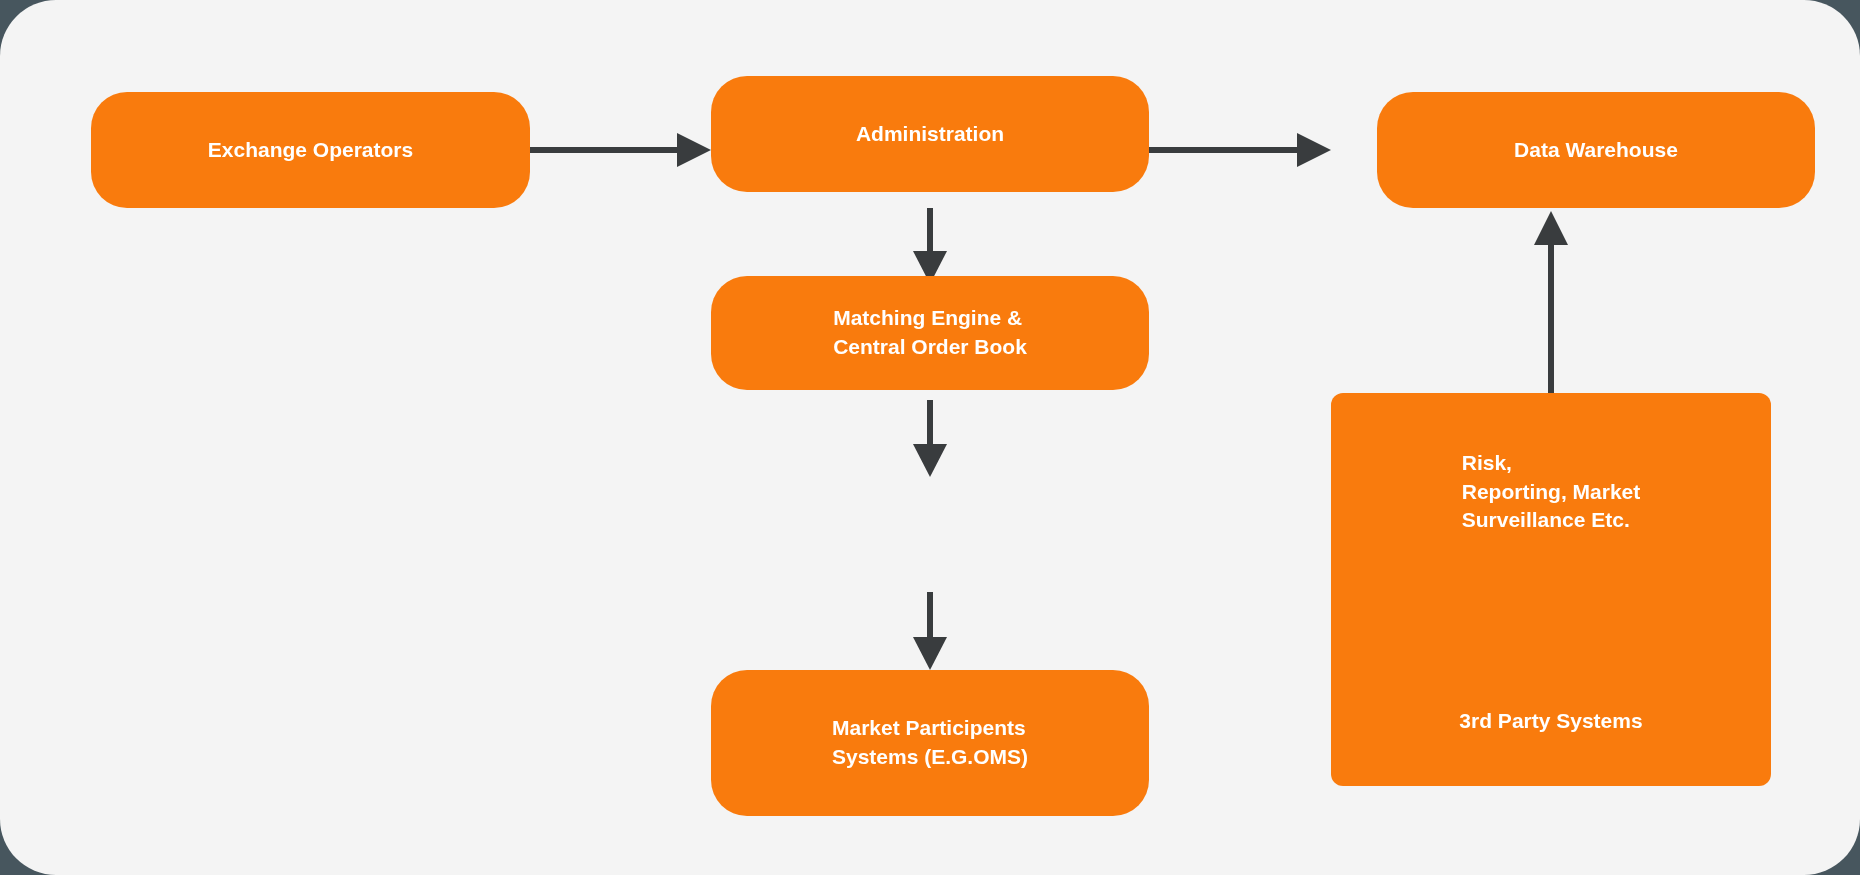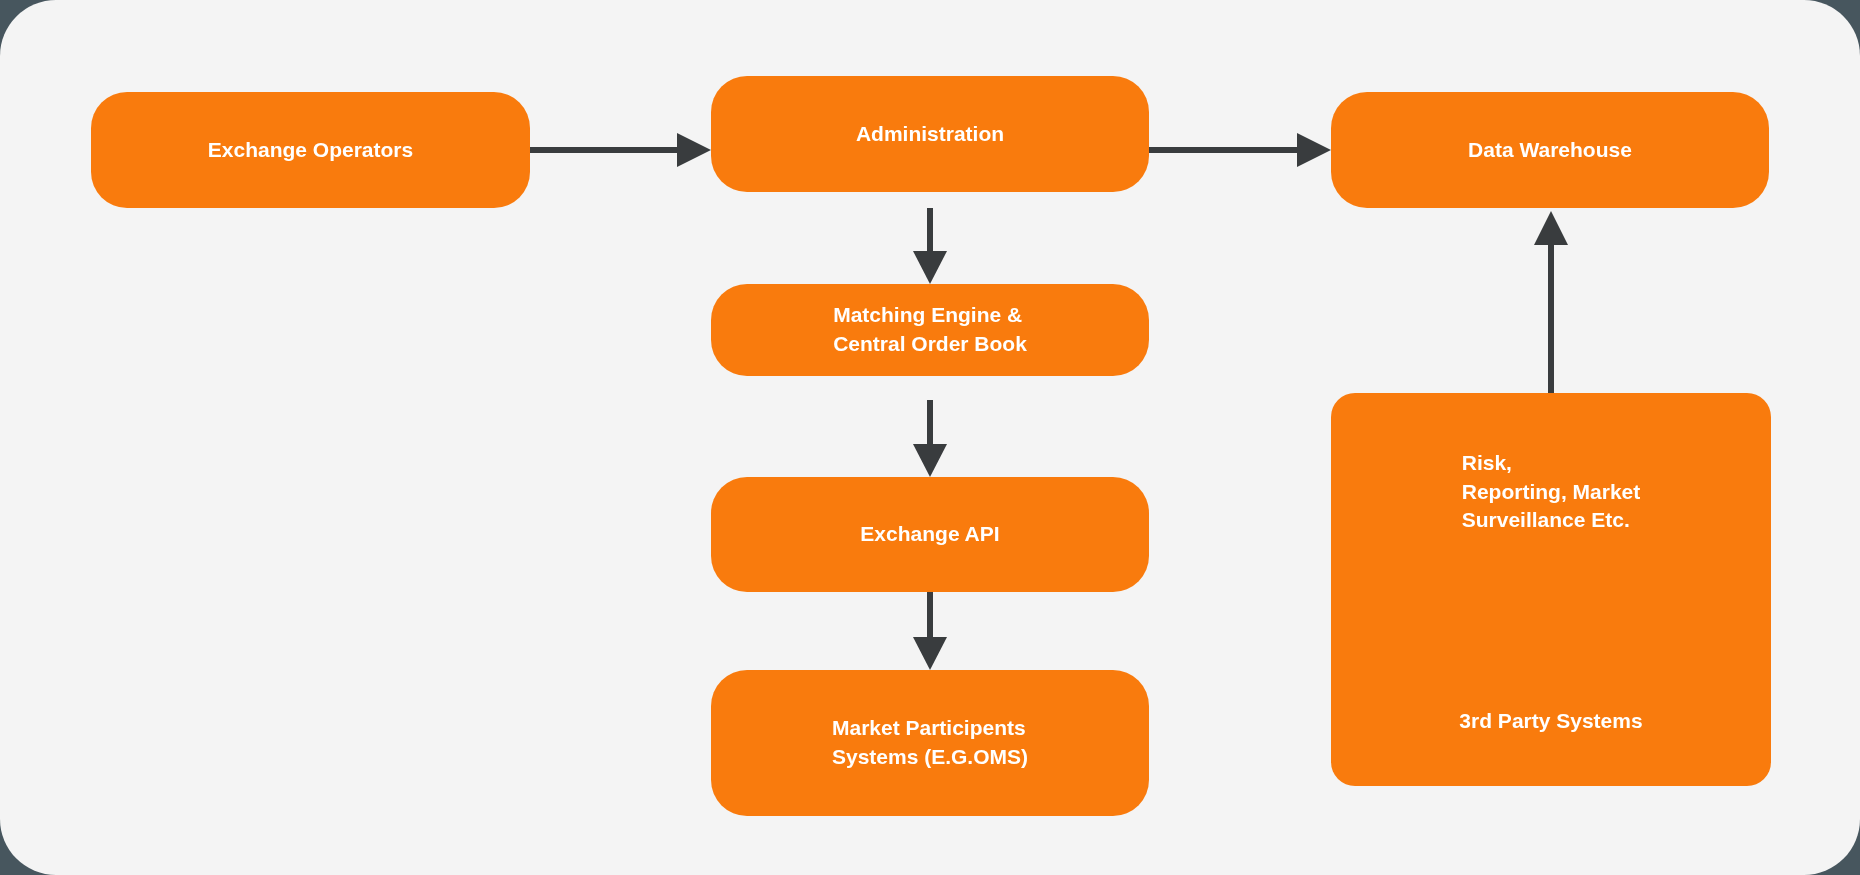--- a/index.html
+++ b/index.html
@@ -29,21 +29,21 @@
     background:var(--accent);
     color:var(--node-text);
     font-weight:700;
     font-size:21px;
     line-height:1.36;
     border-radius:36px;
     white-space:pre-line;
     box-sizing:border-box;
   }
   .node--big{
-    border-radius:24px;
+    border-radius:12px;
     flex-direction:column;
     justify-content:space-between;
     padding:56px 20px 50px;
   }
   .arrows{
     position:absolute;inset:0;
     width:100%;height:100%;
     pointer-events:none;
   }
   .arrow-line{stroke:var(--arrow);stroke-width:6;fill:none;}
@@ -83,32 +83,29 @@
   </svg>
 
   <div class="node" style="left:91px;top:92px;width:439px;height:116px">
     <span>Exchange Operators</span>
   </div>
 
   <div class="node" style="left:711px;top:76px;width:438px;height:116px">
     <span>Administration</span>
   </div>
 
-  <div class="node" style="left:1331px;top:92px;width:438px;height:116px">
+  <div class="node" style="left:1377px;top:92px;width:438px;height:116px">
     <span>Data Warehouse</span>
   </div>
 
-  <div class="node" style="left:711px;top:284px;width:438px;height:92px">
+  <div class="node" style="left:711px;top:276px;width:438px;height:114px">
     <span>Matching Engine &amp;
 Central Order Book</span>
   </div>
 
-  <div class="node" style="left:711px;top:477px;width:438px;height:115px">
-    <span>Exchange API</span>
-  </div>
 
   <div class="node" style="left:711px;top:670px;width:438px;height:146px">
     <span>Market Participents
 Systems (E.G.OMS)</span>
   </div>
 
   <div class="node node--big" style="left:1331px;top:393px;width:440px;height:393px">
     <span>Risk,
 Reporting, Market
 Surveillance Etc.</span>

